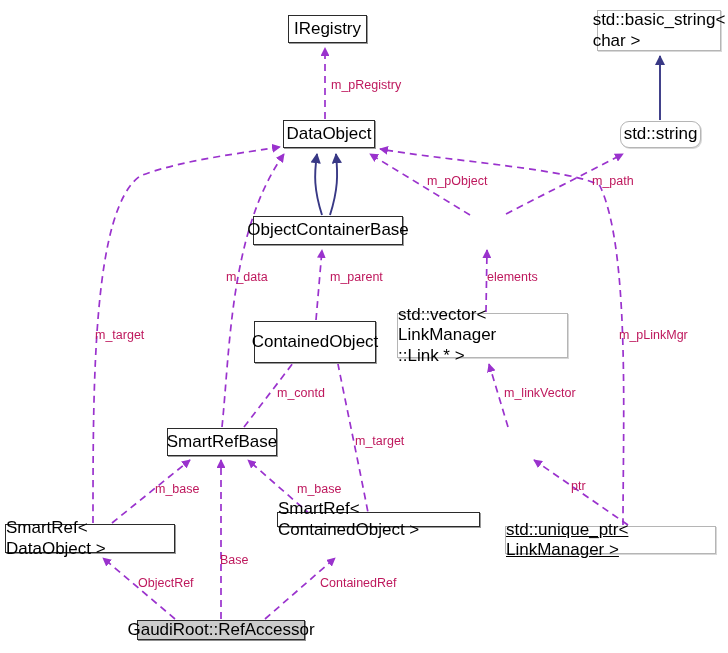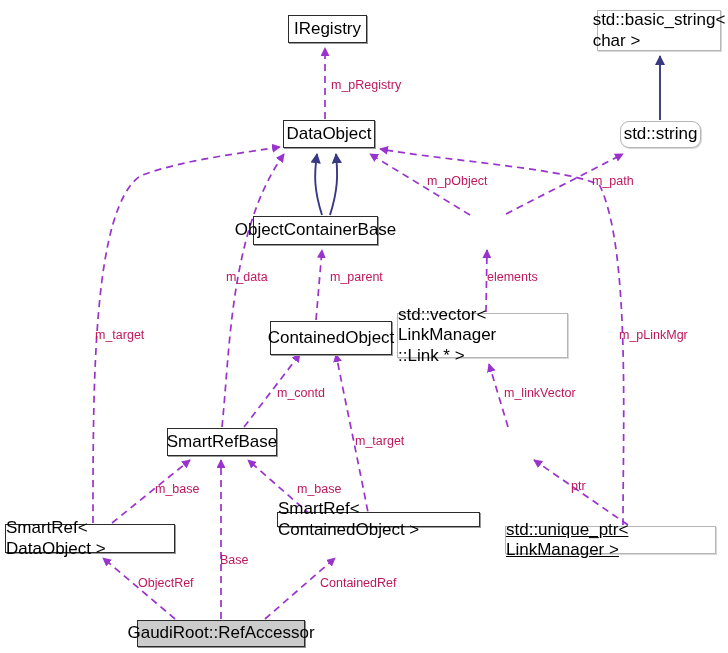--- a/index.html
+++ b/index.html
@@ -120,38 +120,38 @@
 
   <div class="node internal" style="left:288px;top:15px;width:79px;height:28px;">IRegistry</div>
 
   <div class="node external" style="left:597px;top:10px;width:124px;height:41px;">std::basic_string&lt;
 char &gt;</div>
 
   <div class="node internal" style="left:283px;top:120px;width:92px;height:28px;">DataObject</div>
 
   <div class="node external" style="left:620px;top:121px;width:81px;height:27px;border-radius:9px;">std::string</div>
 
-  <div class="node internal" style="left:253px;top:216px;width:125px;height:29px;">ObjectContainerBase</div>
+  <div class="node internal" style="left:253px;top:216px;width:150px;height:29px;">ObjectContainerBase</div>
 
 
-  <div class="node internal" style="left:270px;top:321px;width:122px;height:34px;">ContainedObject</div>
+  <div class="node internal" style="left:254px;top:321px;width:122px;height:42px;">ContainedObject</div>
 
   <div class="node external" style="left:397px;top:313px;width:171px;height:45px;">std::vector&lt; LinkManager
 ::Link * &gt;</div>
 
   <div class="node internal" style="left:167px;top:428px;width:110px;height:28px;">SmartRefBase</div>
 
 
   <div class="node internal" style="left:5px;top:524px;width:170px;height:29px;">SmartRef&lt; DataObject &gt;</div>
 
   <div class="node internal" style="left:277px;top:512px;width:203px;height:15px;">SmartRef&lt; ContainedObject &gt;</div>
 
   <div class="node external" style="left:505px;top:526px;width:211px;height:28px;text-decoration:underline;">std::unique_ptr&lt; LinkManager &gt;</div>
 
-  <div class="node current" style="left:137px;top:620px;width:168px;height:27px;">GaudiRoot::RefAccessor</div>
+  <div class="node current" style="left:137px;top:620px;width:168px;height:20px;">GaudiRoot::RefAccessor</div>
 
   <div class="edge-label" style="left:331px;top:78px;">m_pRegistry</div>
   <div class="edge-label" style="left:427px;top:174px;">m_pObject</div>
   <div class="edge-label" style="left:592px;top:174px;">m_path</div>
   <div class="edge-label" style="left:226px;top:270px;">m_data</div>
   <div class="edge-label" style="left:330px;top:270px;">m_parent</div>
   <div class="edge-label" style="left:487px;top:270px;">elements</div>
   <div class="edge-label" style="left:95px;top:328px;">m_target</div>
   <div class="edge-label" style="left:619px;top:328px;">m_pLinkMgr</div>
   <div class="edge-label" style="left:504px;top:386px;">m_linkVector</div>

